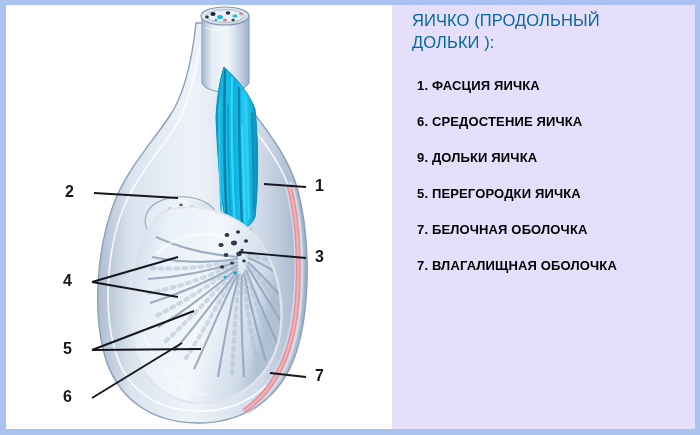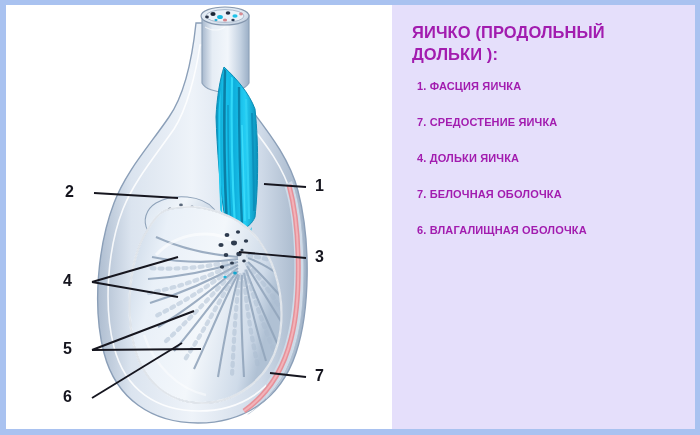--- a/index.html
+++ b/index.html
@@ -31,38 +31,38 @@
     left: 386px;
     top: 0;
     width: 303px;
     height: 425px;
     background: #e5dffb;
     box-sizing: border-box;
   }
   #legend-title {
     position: absolute;
     left: 20px;
-    top: 17px;
+    top: 5px;
     width: 270px;
     font-size: 16.5px;
-    font-weight: bold;
-    color: #a21caf;
+    font-weight: normal;
+    color: #0369a1;
     line-height: 1.33;
     letter-spacing: 0.1px;
   }
   #legend-list {
     position: absolute;
     left: 25px;
     top: 74px;
     width: 272px;
   }
   .legend-item {
-    font-size: 11px;
+    font-size: 13px;
     font-weight: bold;
-    color: #a21caf;
+    color: #000000;
     height: 36px;
     line-height: 14px;
     letter-spacing: 0.15px;
     white-space: nowrap;
   }
 
   
   #illustration {
     position: absolute;
     left: 0;
@@ -347,20 +347,21 @@
   </div>
 
   <div id="legend-panel">
     <div id="legend-title">
       <div>ЯИЧКО (ПРОДОЛЬНЫЙ</div>
       <div>ДОЛЬКИ ):</div>
     </div>
 
     <div id="legend-list">
       <div class="legend-item">1. ФАСЦИЯ ЯИЧКА</div>
-      <div class="legend-item">7. СРЕДОСТЕНИЕ ЯИЧКА</div>
-      <div class="legend-item">4. ДОЛЬКИ ЯИЧКА</div>
+      <div class="legend-item">6. СРЕДОСТЕНИЕ ЯИЧКА</div>
+      <div class="legend-item">9. ДОЛЬКИ ЯИЧКА</div>
+      <div class="legend-item">5. ПЕРЕГОРОДКИ ЯИЧКА</div>
       <div class="legend-item">7. БЕЛОЧНАЯ ОБОЛОЧКА</div>
-      <div class="legend-item">6. ВЛАГАЛИЩНАЯ ОБОЛОЧКА</div>
+      <div class="legend-item">7. ВЛАГАЛИЩНАЯ ОБОЛОЧКА</div>
     </div>
   </div>
 
 </div>
 
 </body></html>

